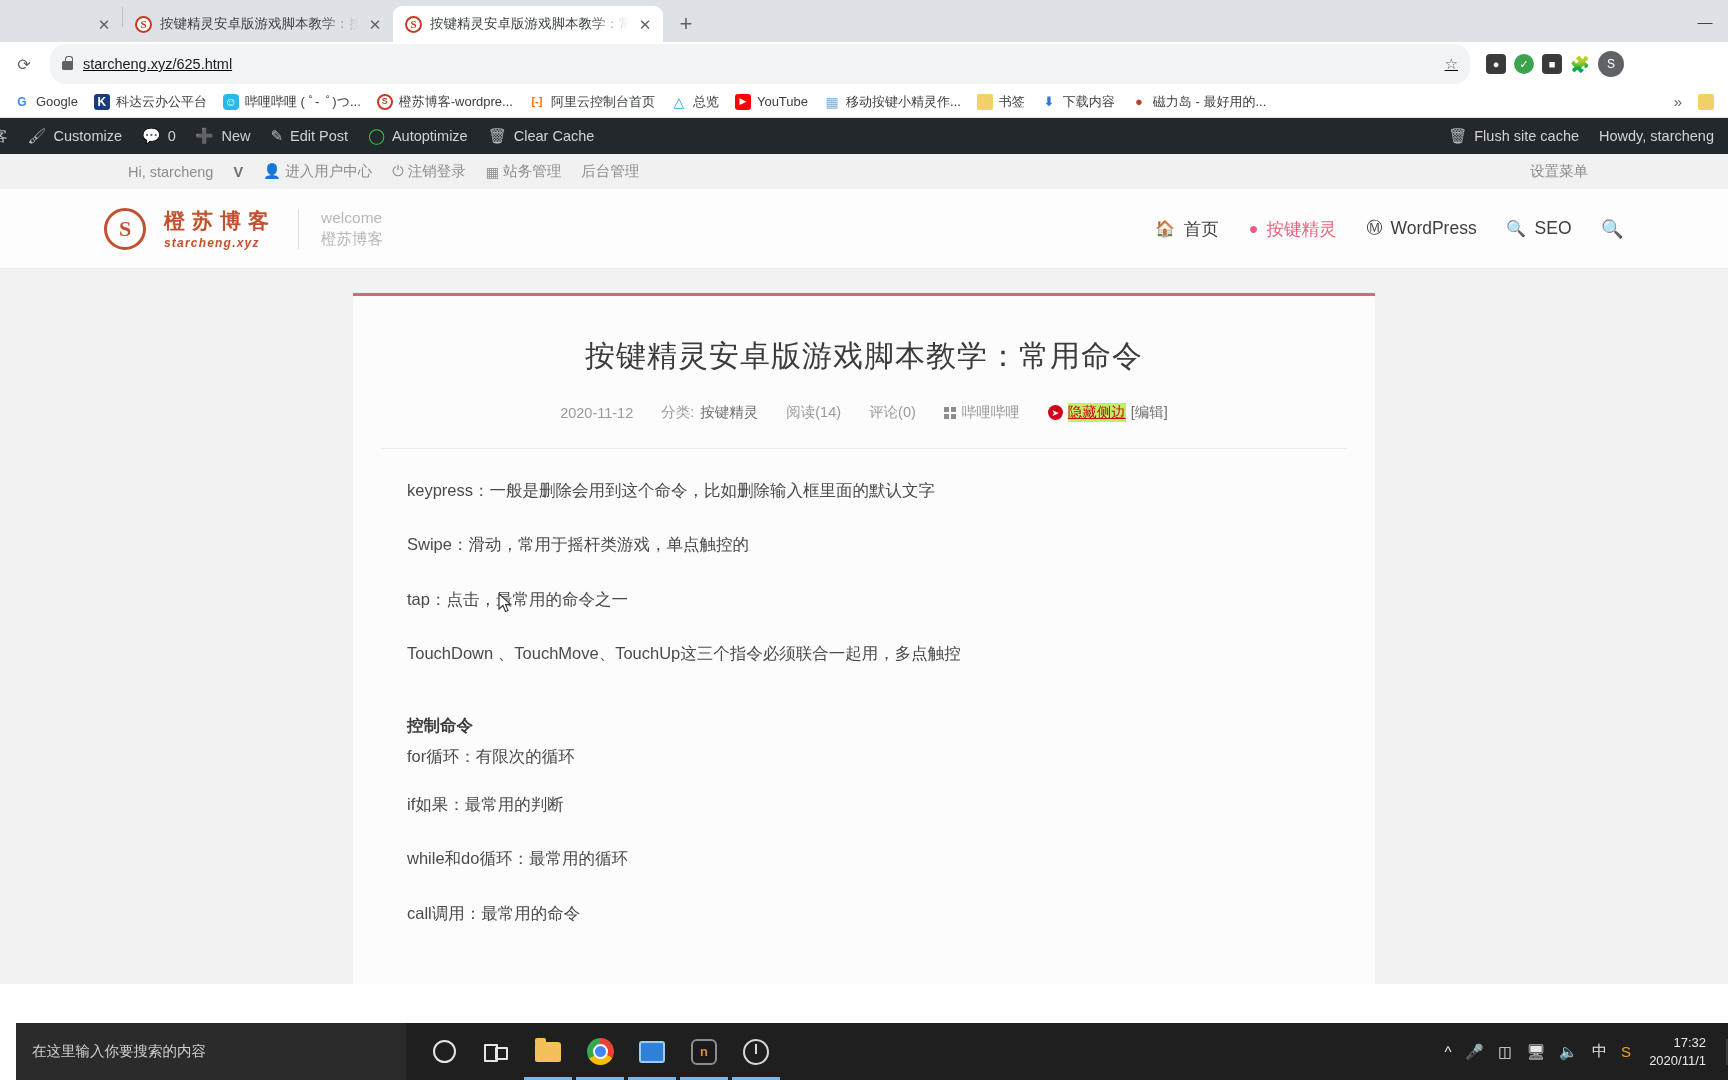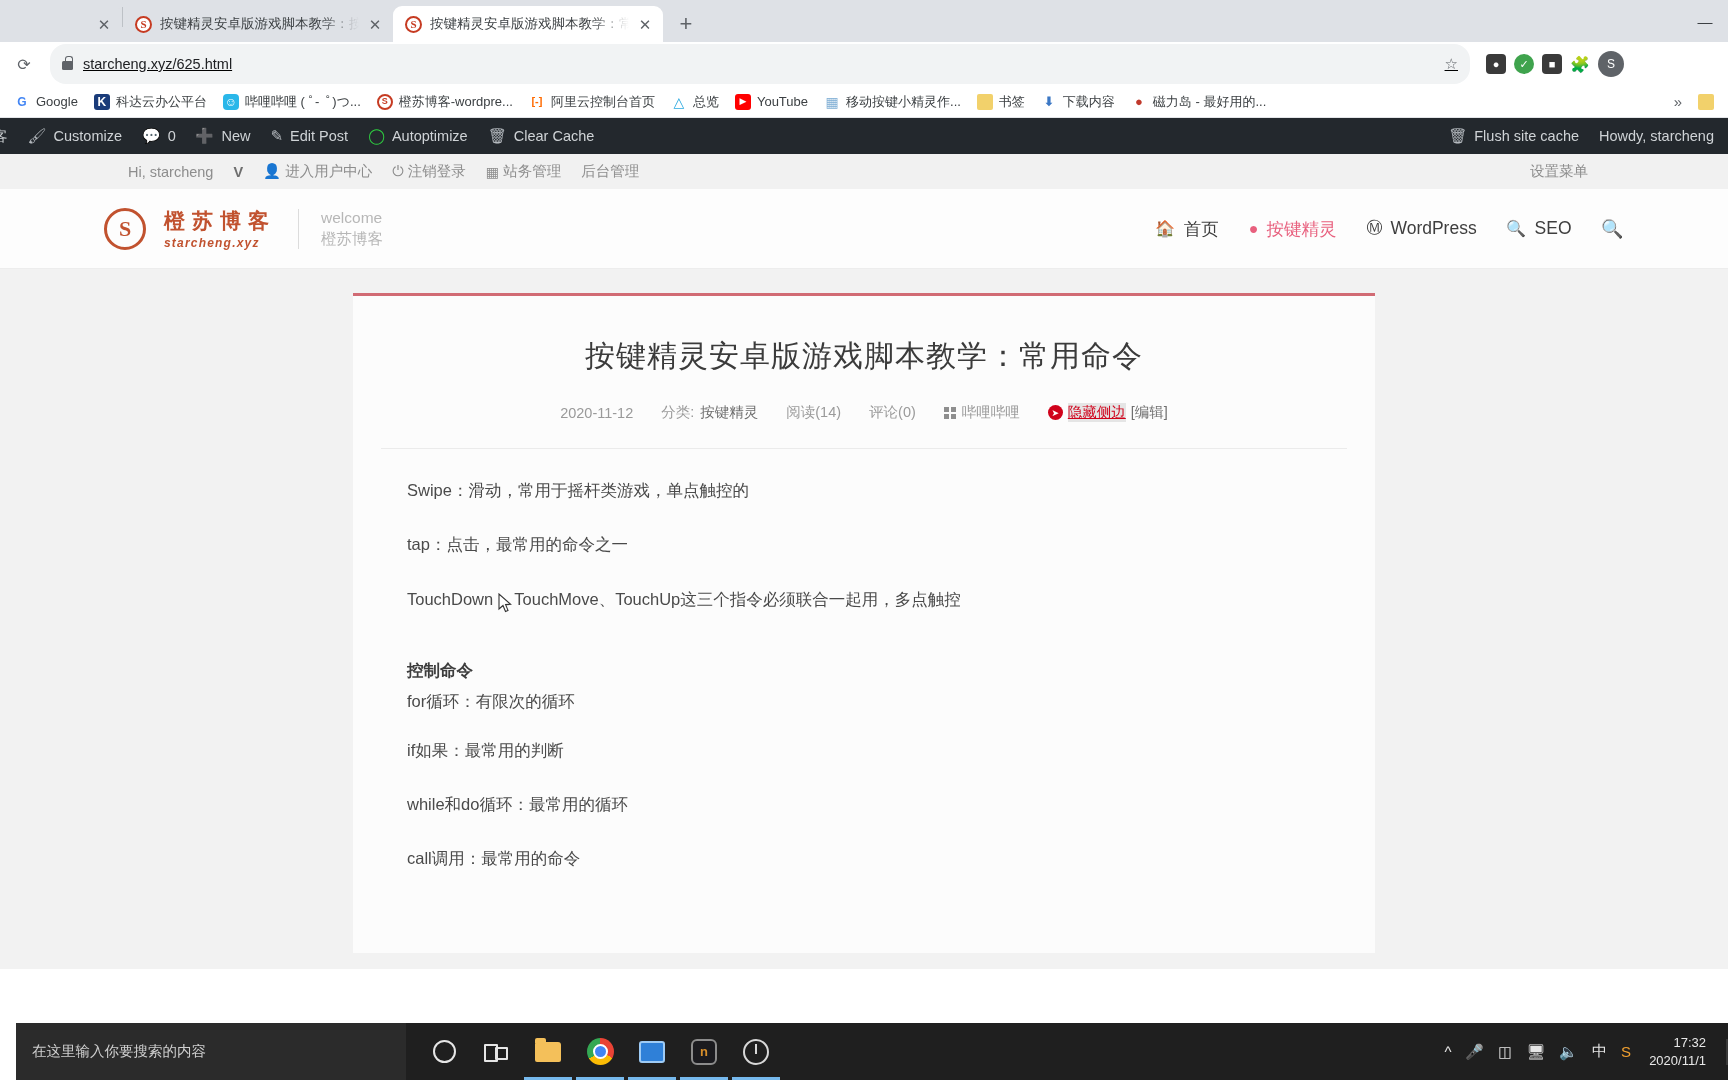--- a/index.html
+++ b/index.html
@@ -245,21 +245,21 @@
       linear-gradient(#8e8e8e,#8e8e8e) 7px 7px/5px 5px no-repeat;
   }
   .hide-side { display: flex; align-items: center; gap: 5px; }
   .arrow-ico {
     width: 15px; height: 15px; border-radius: 50%;
     background: #d0021b; color: #fff; font-size: 9px;
     display: flex; align-items: center; justify-content: center;
   }
   .hide-label {
     color: #d0021b; text-decoration: underline;
-    background: #e5e5e5;
+    background: #bef264;
     text-align: center;
   }
   .edit-link { color: #6f6f6f; }
 
   .art-body { padding: 28px 26px 0 26px; }
   .art-h { font-size: 16.5px; font-weight: bold; color: #3d3d3d; margin-bottom: 28px; }
   .art-h.tight { margin-bottom: 6px; }
   .art-p { font-size: 16.5px; color: #4a4a4a; line-height: 1.6; margin-bottom: 28px; }
   .art-p.tight { margin-bottom: 22px; }
   .spacer { height: 20px; }
@@ -557,20 +557,21 @@
             <span>哔哩哔哩</span>
           </span>
           <span class="meta-item hide-side">
             <span class="arrow-ico">➤</span>
             <span class="hide-label">隐藏侧边</span>
             <span class="edit-link">[编辑]</span>
           </span>
         </div>
 
         <div class="art-body">
+          <p class="art-p">keypress：一般是删除会用到这个命令，比如删除输入框里面的默认文字</p>
           <p class="art-p">Swipe：滑动，常用于摇杆类游戏，单点触控的</p>
           <p class="art-p">tap：点击，最常用的命令之一</p>
           <p class="art-p">TouchDown 、TouchMove、TouchUp这三个指令必须联合一起用，多点触控</p>
           <div class="spacer"></div>
           <div class="art-h tight">控制命令</div>
           <p class="art-p tight">for循环：有限次的循环</p>
           <p class="art-p">if如果：最常用的判断</p>
           <p class="art-p">while和do循环：最常用的循环</p>
           <p class="art-p">call调用：最常用的命令</p>
         </div>

